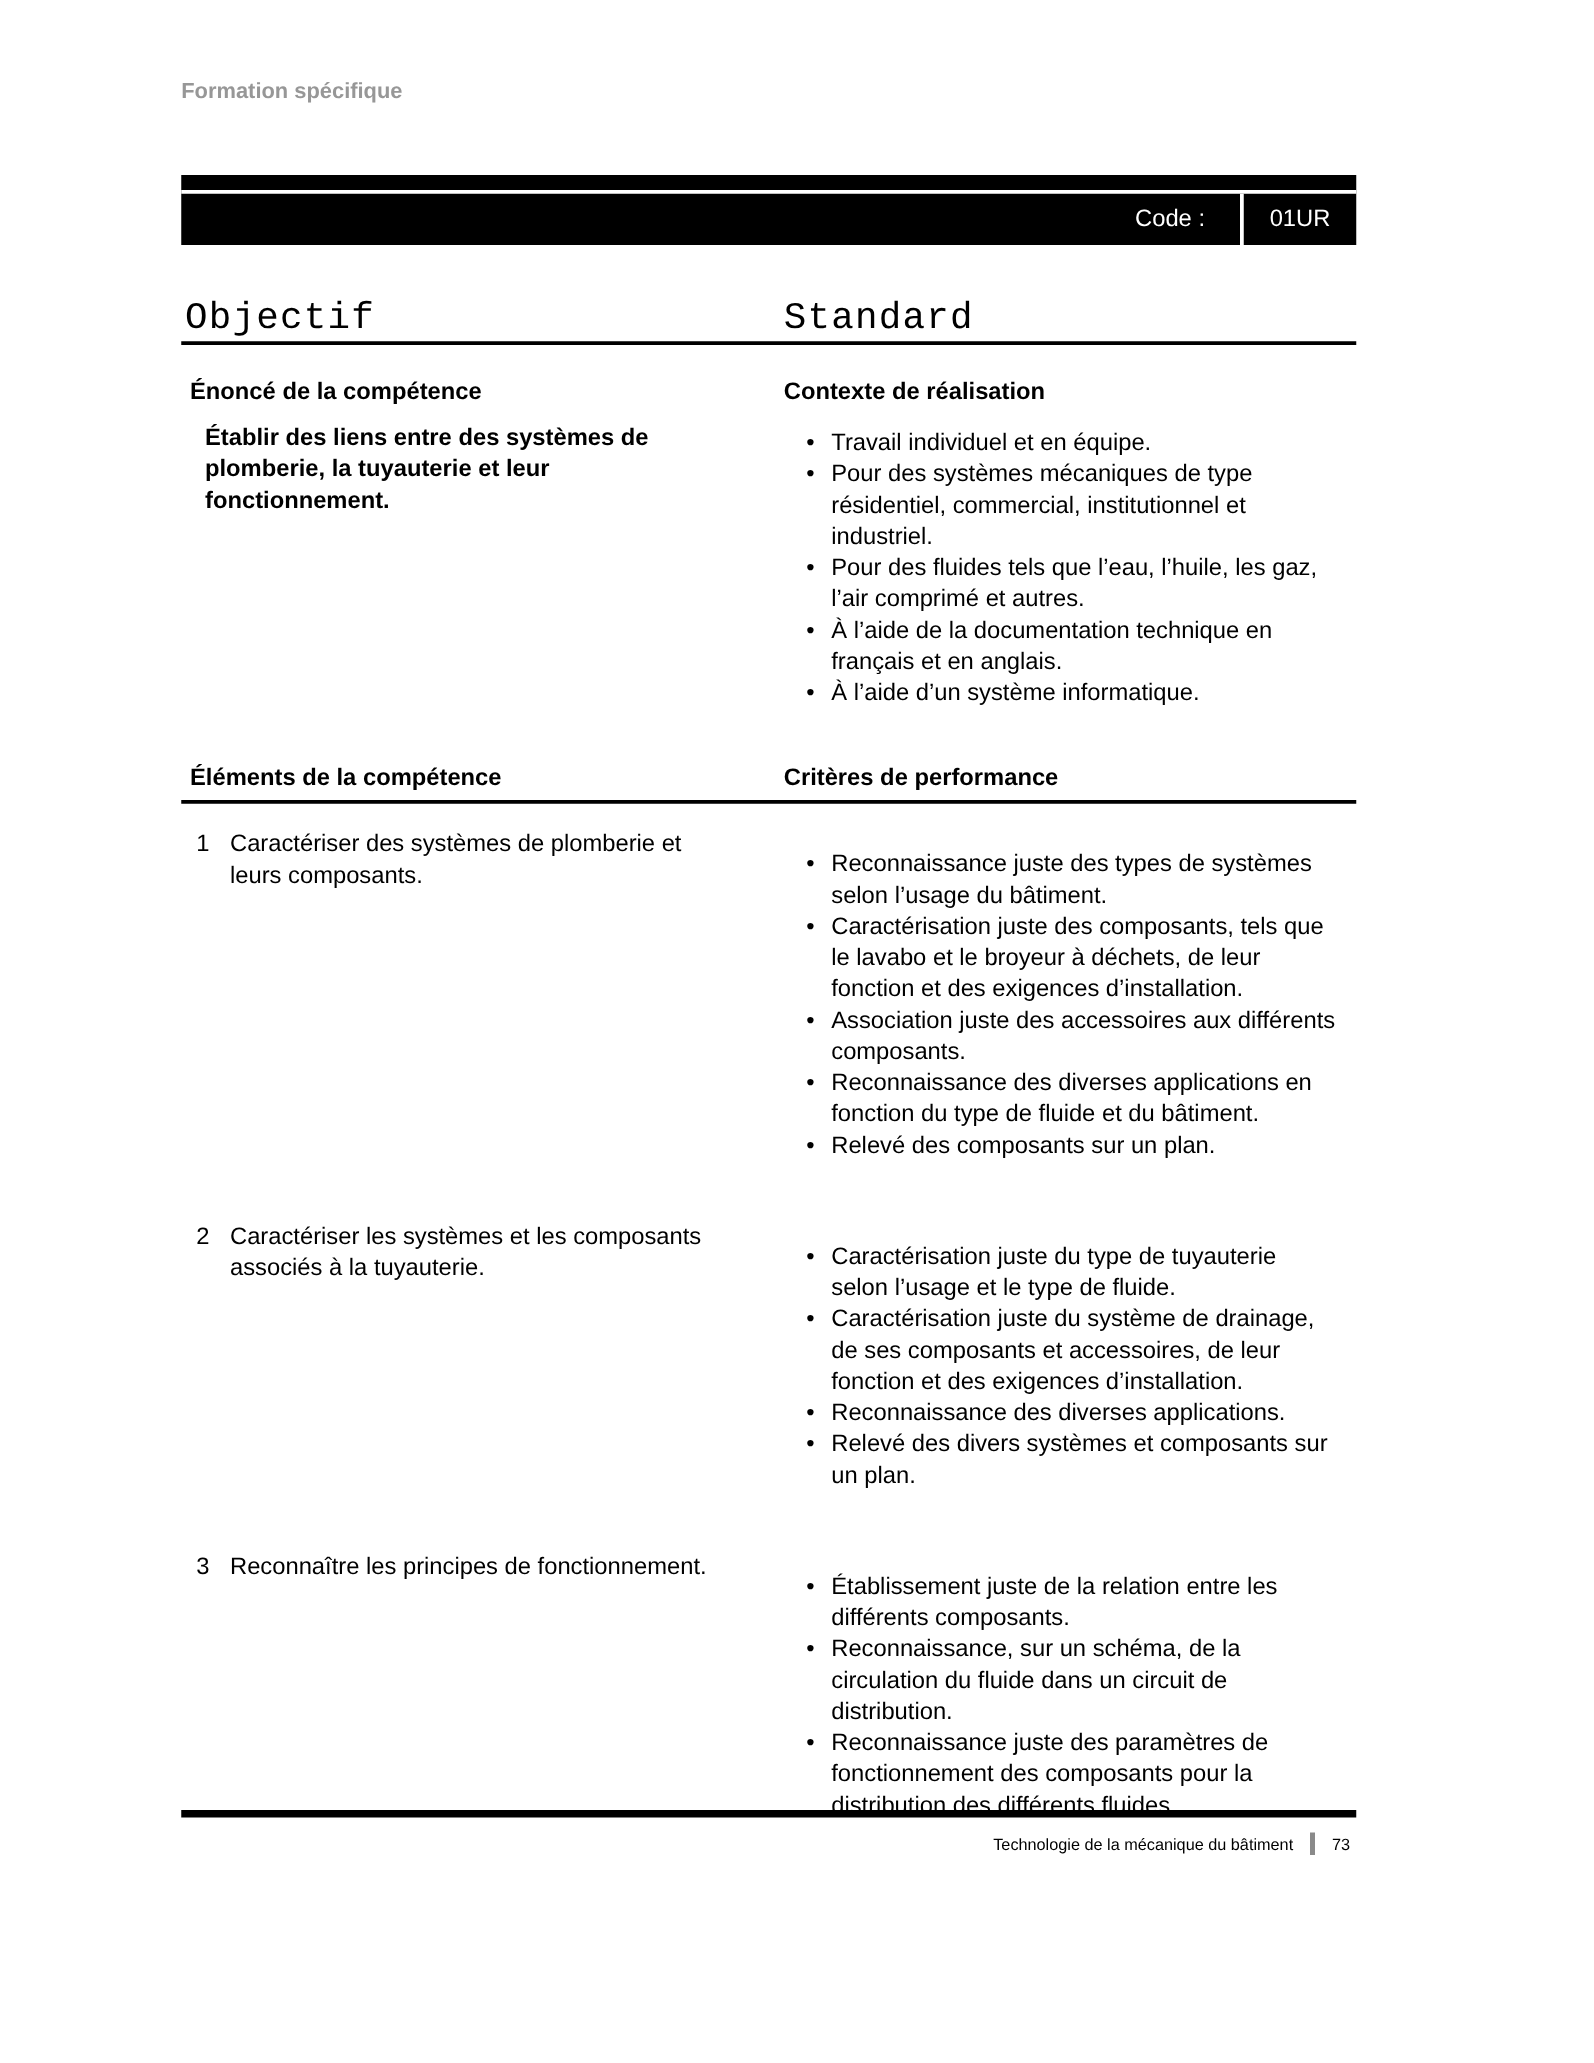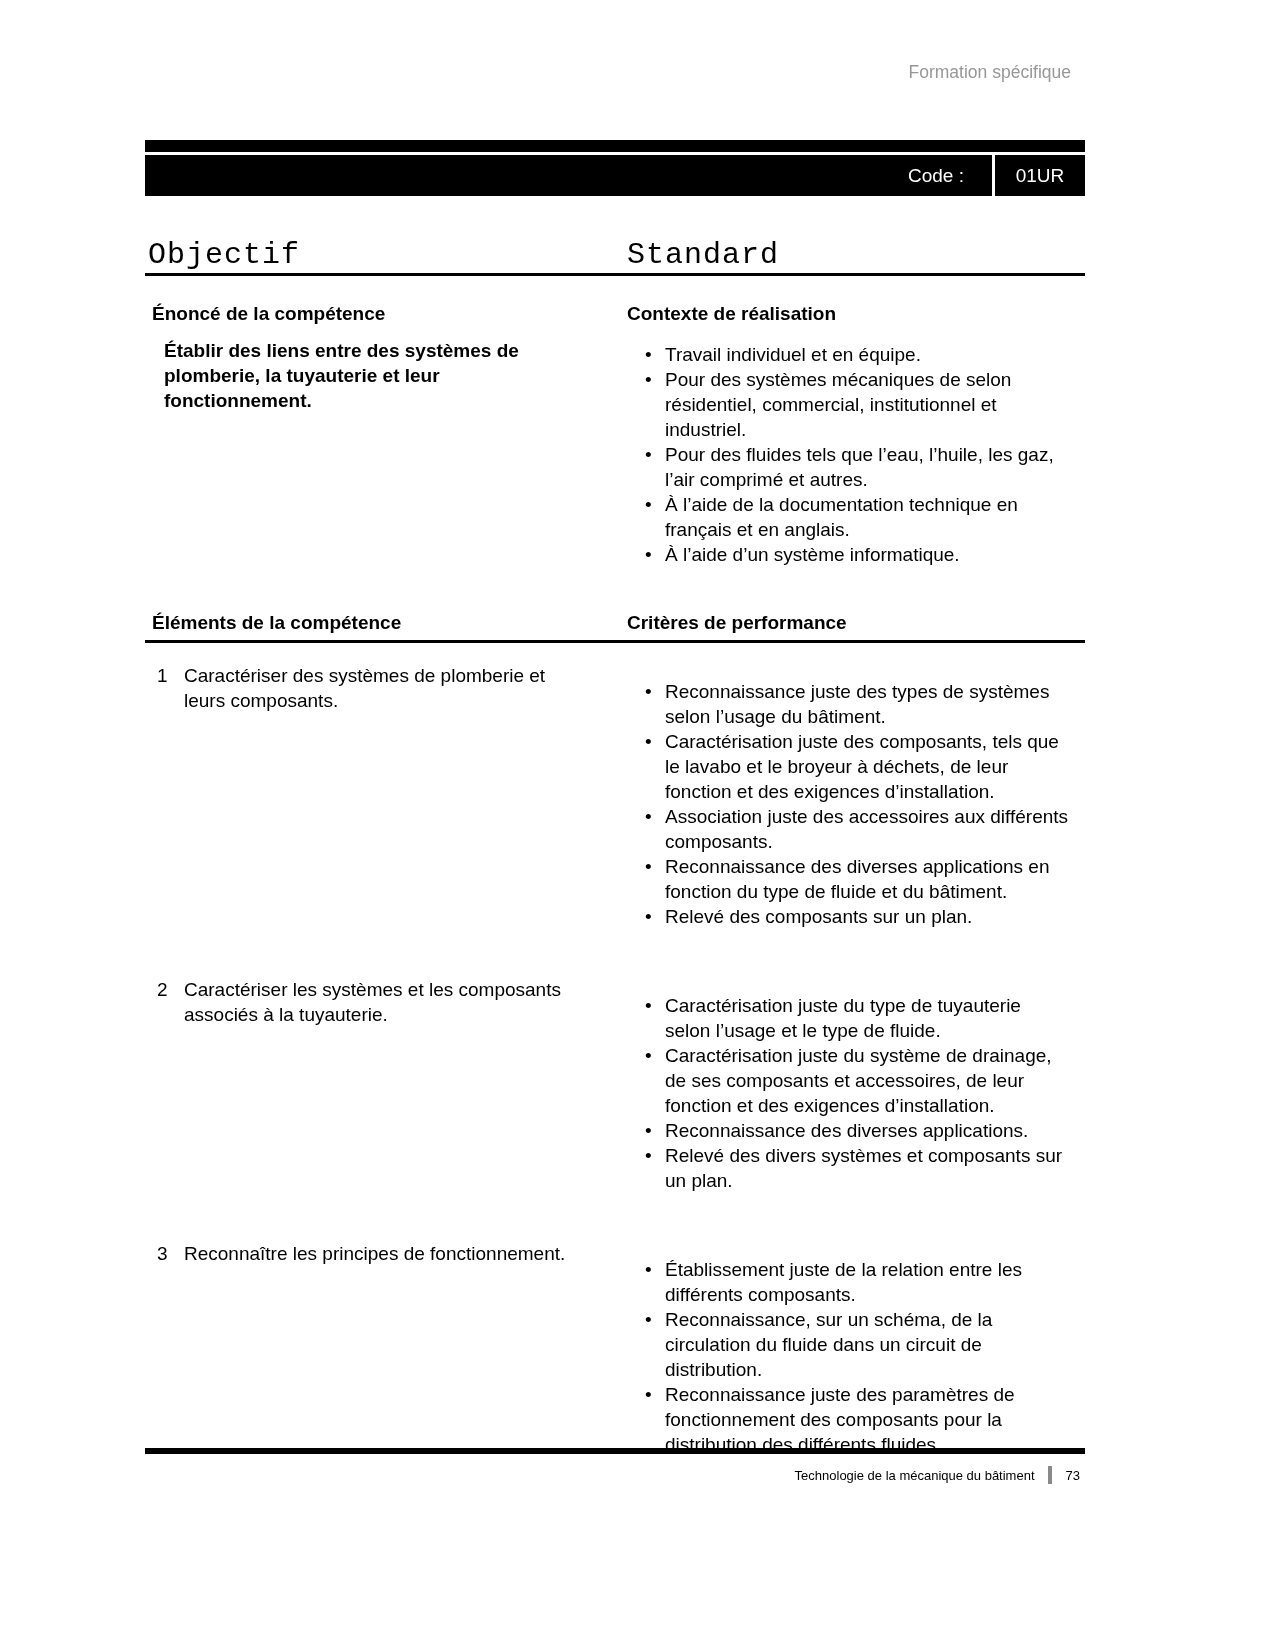--- a/index.html
+++ b/index.html
@@ -16,25 +16,25 @@
   }
   .page {
     position: absolute;
     left: 145px;
     top: 0;
     width: 940px;
     height: 1650px;
   }
   .formation {
     margin-top: 62px;
-    text-align: right;
     padding-right: 14px;
     color: #979797;
     font-size: 17.5px;
     line-height: 20px;
+    font-weight: bold;
   }
   .code-bar {
     margin-top: 58px;
     height: 56px;
     background: #000;
     position: relative;
   }
   .code-bar-topline {
     position: absolute;
     top: 12px;
@@ -173,21 +173,21 @@
 
   <div class="grid sec1">
     <div class="col-left">
       <div class="blocktitle">Énoncé de la compétence</div>
       <p class="bodytext">Établir des liens entre des systèmes de plomberie, la tuyauterie et leur fonctionnement.</p>
     </div>
     <div>
       <div class="blocktitle">Contexte de réalisation</div>
       <ul class="bullets">
         <li>Travail individuel et en équipe.</li>
-        <li>Pour des systèmes mécaniques de selon résidentiel, commercial, institutionnel et industriel.</li>
+        <li>Pour des systèmes mécaniques de type résidentiel, commercial, institutionnel et industriel.</li>
         <li>Pour des fluides tels que l’eau, l’huile, les gaz, l’air comprimé et autres.</li>
         <li>À l’aide de la documentation technique en français et en anglais.</li>
         <li>À l’aide d’un système informatique.</li>
       </ul>
     </div>
   </div>
 
   <div class="grid sec2-head">
     <div class="col-left blocktitle">Éléments de la compétence</div>
     <div class="blocktitle">Critères de performance</div>

